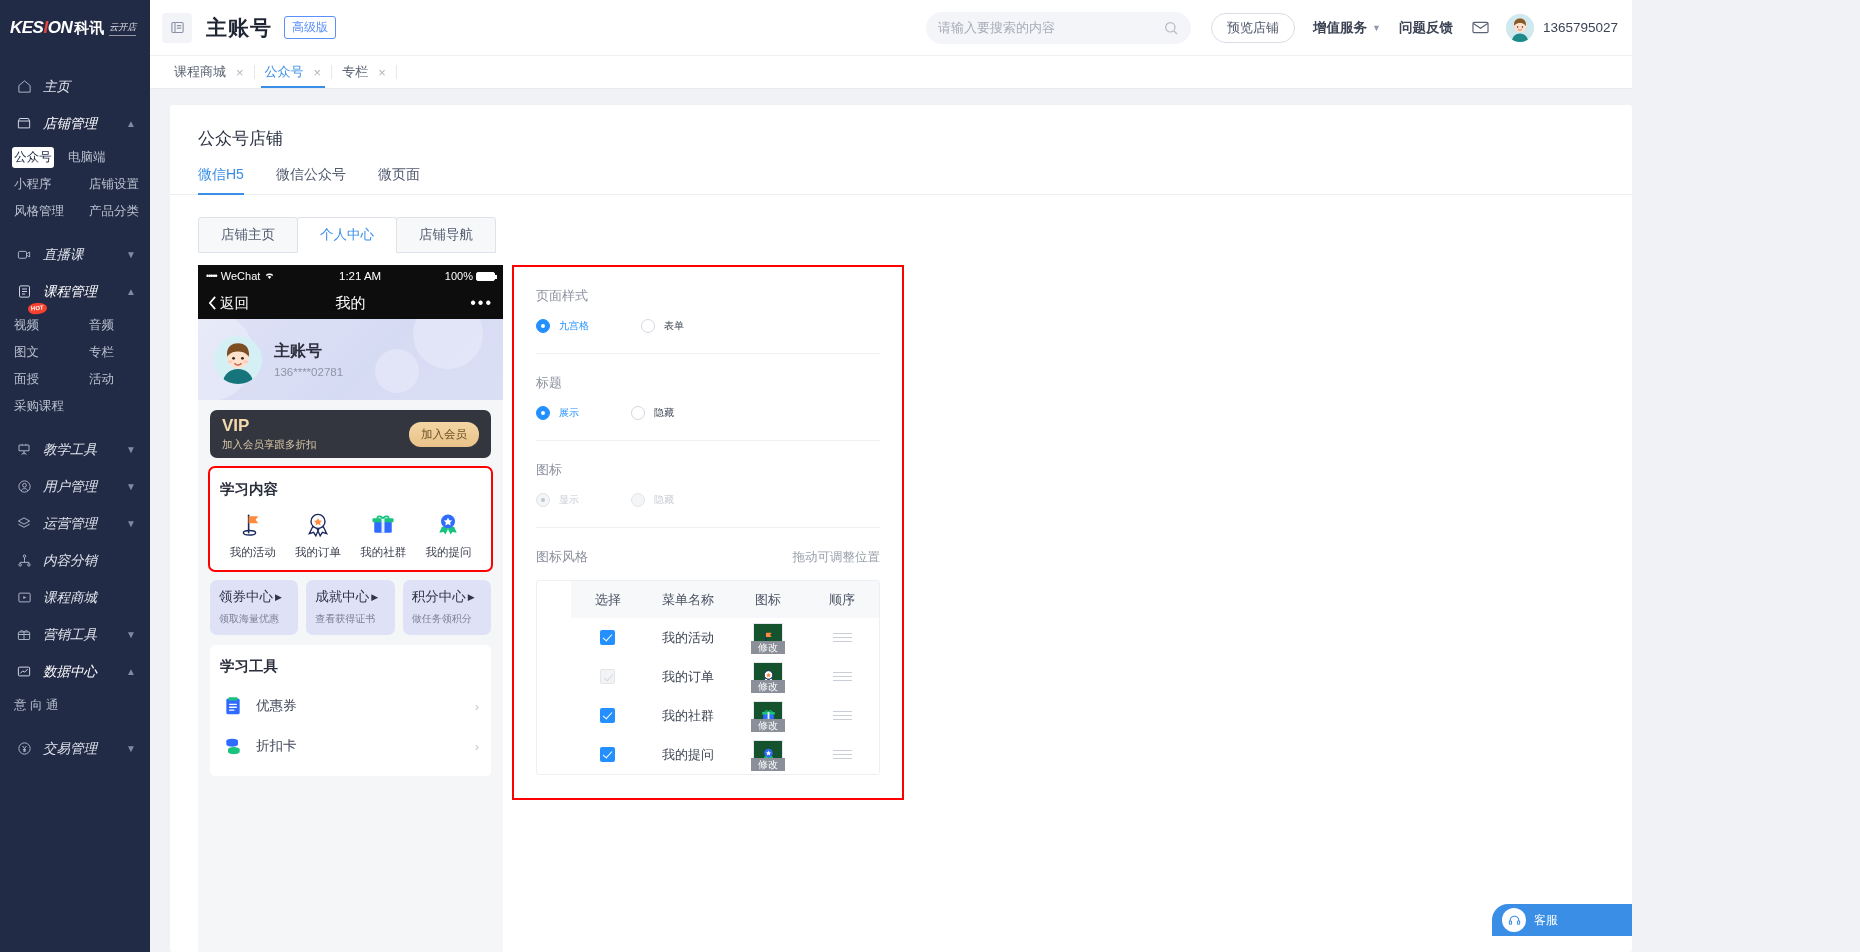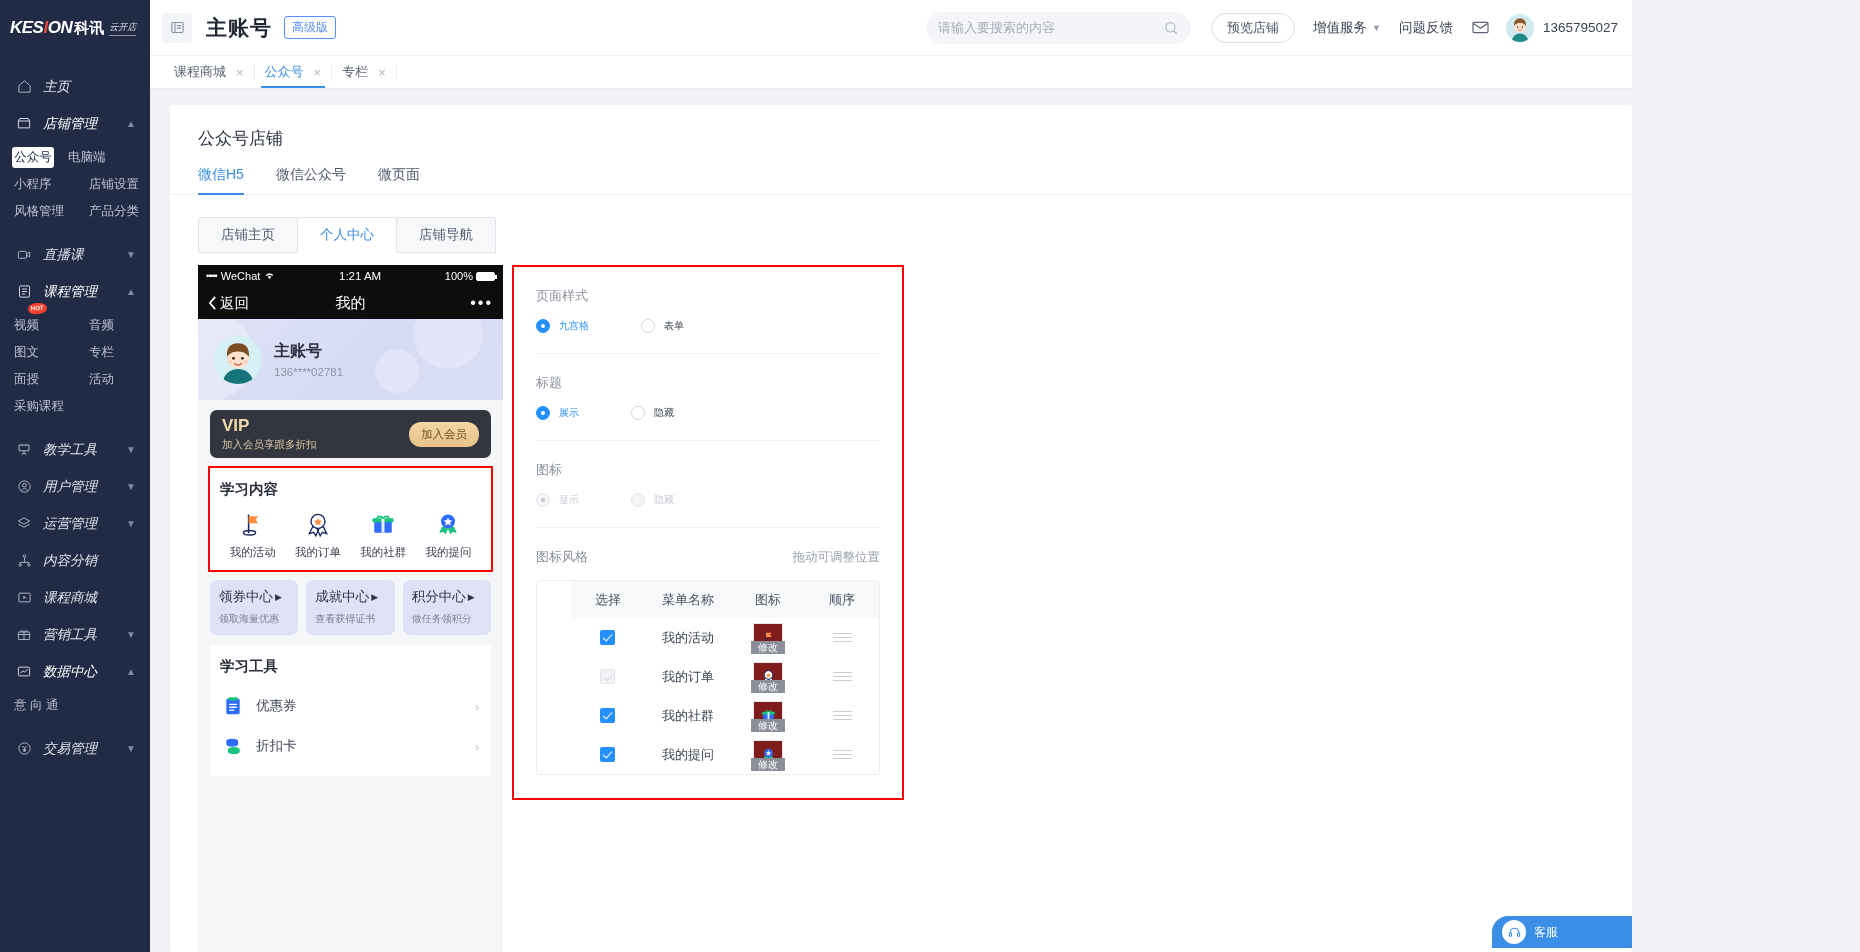--- a/index.html
+++ b/index.html
@@ -87,21 +87,21 @@
     color: #303133; font-family: "Liberation Sans", sans-serif;
   }
   .search-box input::placeholder { color: #a8adb8; }
   .search-ico { color: #b4b9c4; display: flex; cursor: pointer; }
   .pill-btn {
     border: 1px solid #d9dde5; border-radius: 16px; height: 30px; padding: 0 15px;
     display: flex; align-items: center; font-size: 13px; color: #515a6e; cursor: pointer;
     background: #fff; margin-right: 18px; white-space: nowrap;
   }
   .top-link { font-size: 13.5px; color: #3c4354; margin-right: 18px; cursor: pointer;
-    display: flex; align-items: center; white-space: nowrap; }
+    display: flex; align-items: center; white-space: nowrap; font-weight: bold; }
   .top-link .caret { font-size: 9px; margin-left: 5px; color: #939aab; }
   .mail-ico { color: #5a6274; margin-right: 16px; cursor: pointer; display: flex; }
   .avatar {
     width: 28px; height: 28px; border-radius: 50%; overflow: hidden; flex: 0 0 28px;
     margin-right: 9px; cursor: pointer; background: #cfe9ef;
   }
   .phone-num { font-size: 13.5px; color: #3c4354; white-space: nowrap; }
 
   
   .tabstrip {
@@ -179,21 +179,21 @@
     margin: 10px 12px 0 12px; background: #33353f; border-radius: 7px; height: 48px;
     display: flex; align-items: center; padding: 0 12px; position: relative;
   }
   .vip-t { color: #f2d9ab; font-size: 17px; font-weight: 700; line-height: 18px; }
   .vip-s { color: #d9c7a6; font-size: 10.5px; margin-top: 3px; }
   .vip-btn {
     margin-left: auto; background: linear-gradient(180deg,#f3d6a4,#e9c289); color: #6a4f24;
     font-size: 11.5px; border-radius: 12px; padding: 5px 12px; cursor: pointer;
   }
 
-  .sect-card { margin: 10px 12px 0 12px; background: #fff; border-radius: 0; padding: 12px 10px 10px 10px; }
+  .sect-card { margin: 10px 12px 0 12px; background: #fff; border-radius: 5px; padding: 12px 10px 10px 10px; }
   .sect-card.hl { outline: 2px solid #ff0000; outline-offset: 0px; position: relative; z-index: 3;}
   .sect-title { font-size: 14.5px; font-weight: 700; color: #2b2f3d; margin-bottom: 10px; }
   .grid4 { display: flex; }
   .g-item { flex: 1; text-align: center; cursor: pointer; }
   .g-ico { height: 30px; display: flex; align-items: center; justify-content: center; }
   .g-lbl { font-size: 11.5px; color: #3a3f4e; margin-top: 6px; }
 
   .three-cards { display: flex; gap: 8px; margin: 10px 12px 0 12px; }
   .tc {
     flex: 1; background: #dfe2f7; border-radius: 7px; padding: 8px 9px 10px 9px;
@@ -239,31 +239,31 @@
   .tbl-head div { font-size: 13px; color: #4c5costs; color: #4b5364; text-align: center; }
   .c1 { width: 24%; } .c2 { width: 28%; } .c3 { width: 24%; } .c4 { width: 24%; }
   .tbl-row { display: flex; align-items: center; height: 39px; background: #fff; }
   .tbl-row > div { text-align: center; display: flex; align-items: center; justify-content: center; }
   .cbx { width: 15px; height: 15px; border-radius: 2px; background: #2490ff; position: relative; cursor: pointer; }
   .cbx:after { content: ""; position: absolute; left: 4.5px; top: 2px; width: 4px; height: 8px;
     border: solid #fff; border-width: 0 1.6px 1.6px 0; transform: rotate(42deg); }
   .cbx.dis { background: #f2f3f5; border: 1px solid #e3e5ea; }
   .cbx.dis:after { border-color: #d3d6dc; }
   .icocell { position: relative; width: 30px; height: 30px; border: 1px solid #e6e8ed;
-    background: #7f1d1d; display: flex; align-items: center; justify-content: center; }
+    background: #14532d; display: flex; align-items: center; justify-content: center; }
   .icocell .edit {
     position: absolute; left: -3px; right: -3px; bottom: -2px; background: #8a8f99; color: #fff;
     font-size: 10px; line-height: 13px; text-align: center; cursor: pointer;
   }
   .drag { cursor: grab; color: #c2c6cf; display: flex; flex-direction: column; gap: 2.5px; }
   .drag i { display: block; width: 19px; height: 1.6px; background: #c9cdd6; }
   .cell-txt { font-size: 13px; color: #3f4654; }
 
   .fab {
-    position: absolute; right: 0; bottom: 4px; width: 140px; height: 32px;
+    position: absolute; right: 0; bottom: 16px; width: 140px; height: 32px;
     background: #3a8ee6; border-radius: 16px 0 0 0; display: flex; align-items: center;
     padding-left: 10px; overflow: hidden;
   }
   .fab .circ { width: 24px; height: 24px; border-radius: 50%; background: #fff; display: flex;
     align-items: center; justify-content: center; color: #3a8ee6; font-size: 13px; }
   .fab .txt { color: #fff; font-size: 12px; margin-left: 8px; }
 </style>
 </head>
 <body>
 

